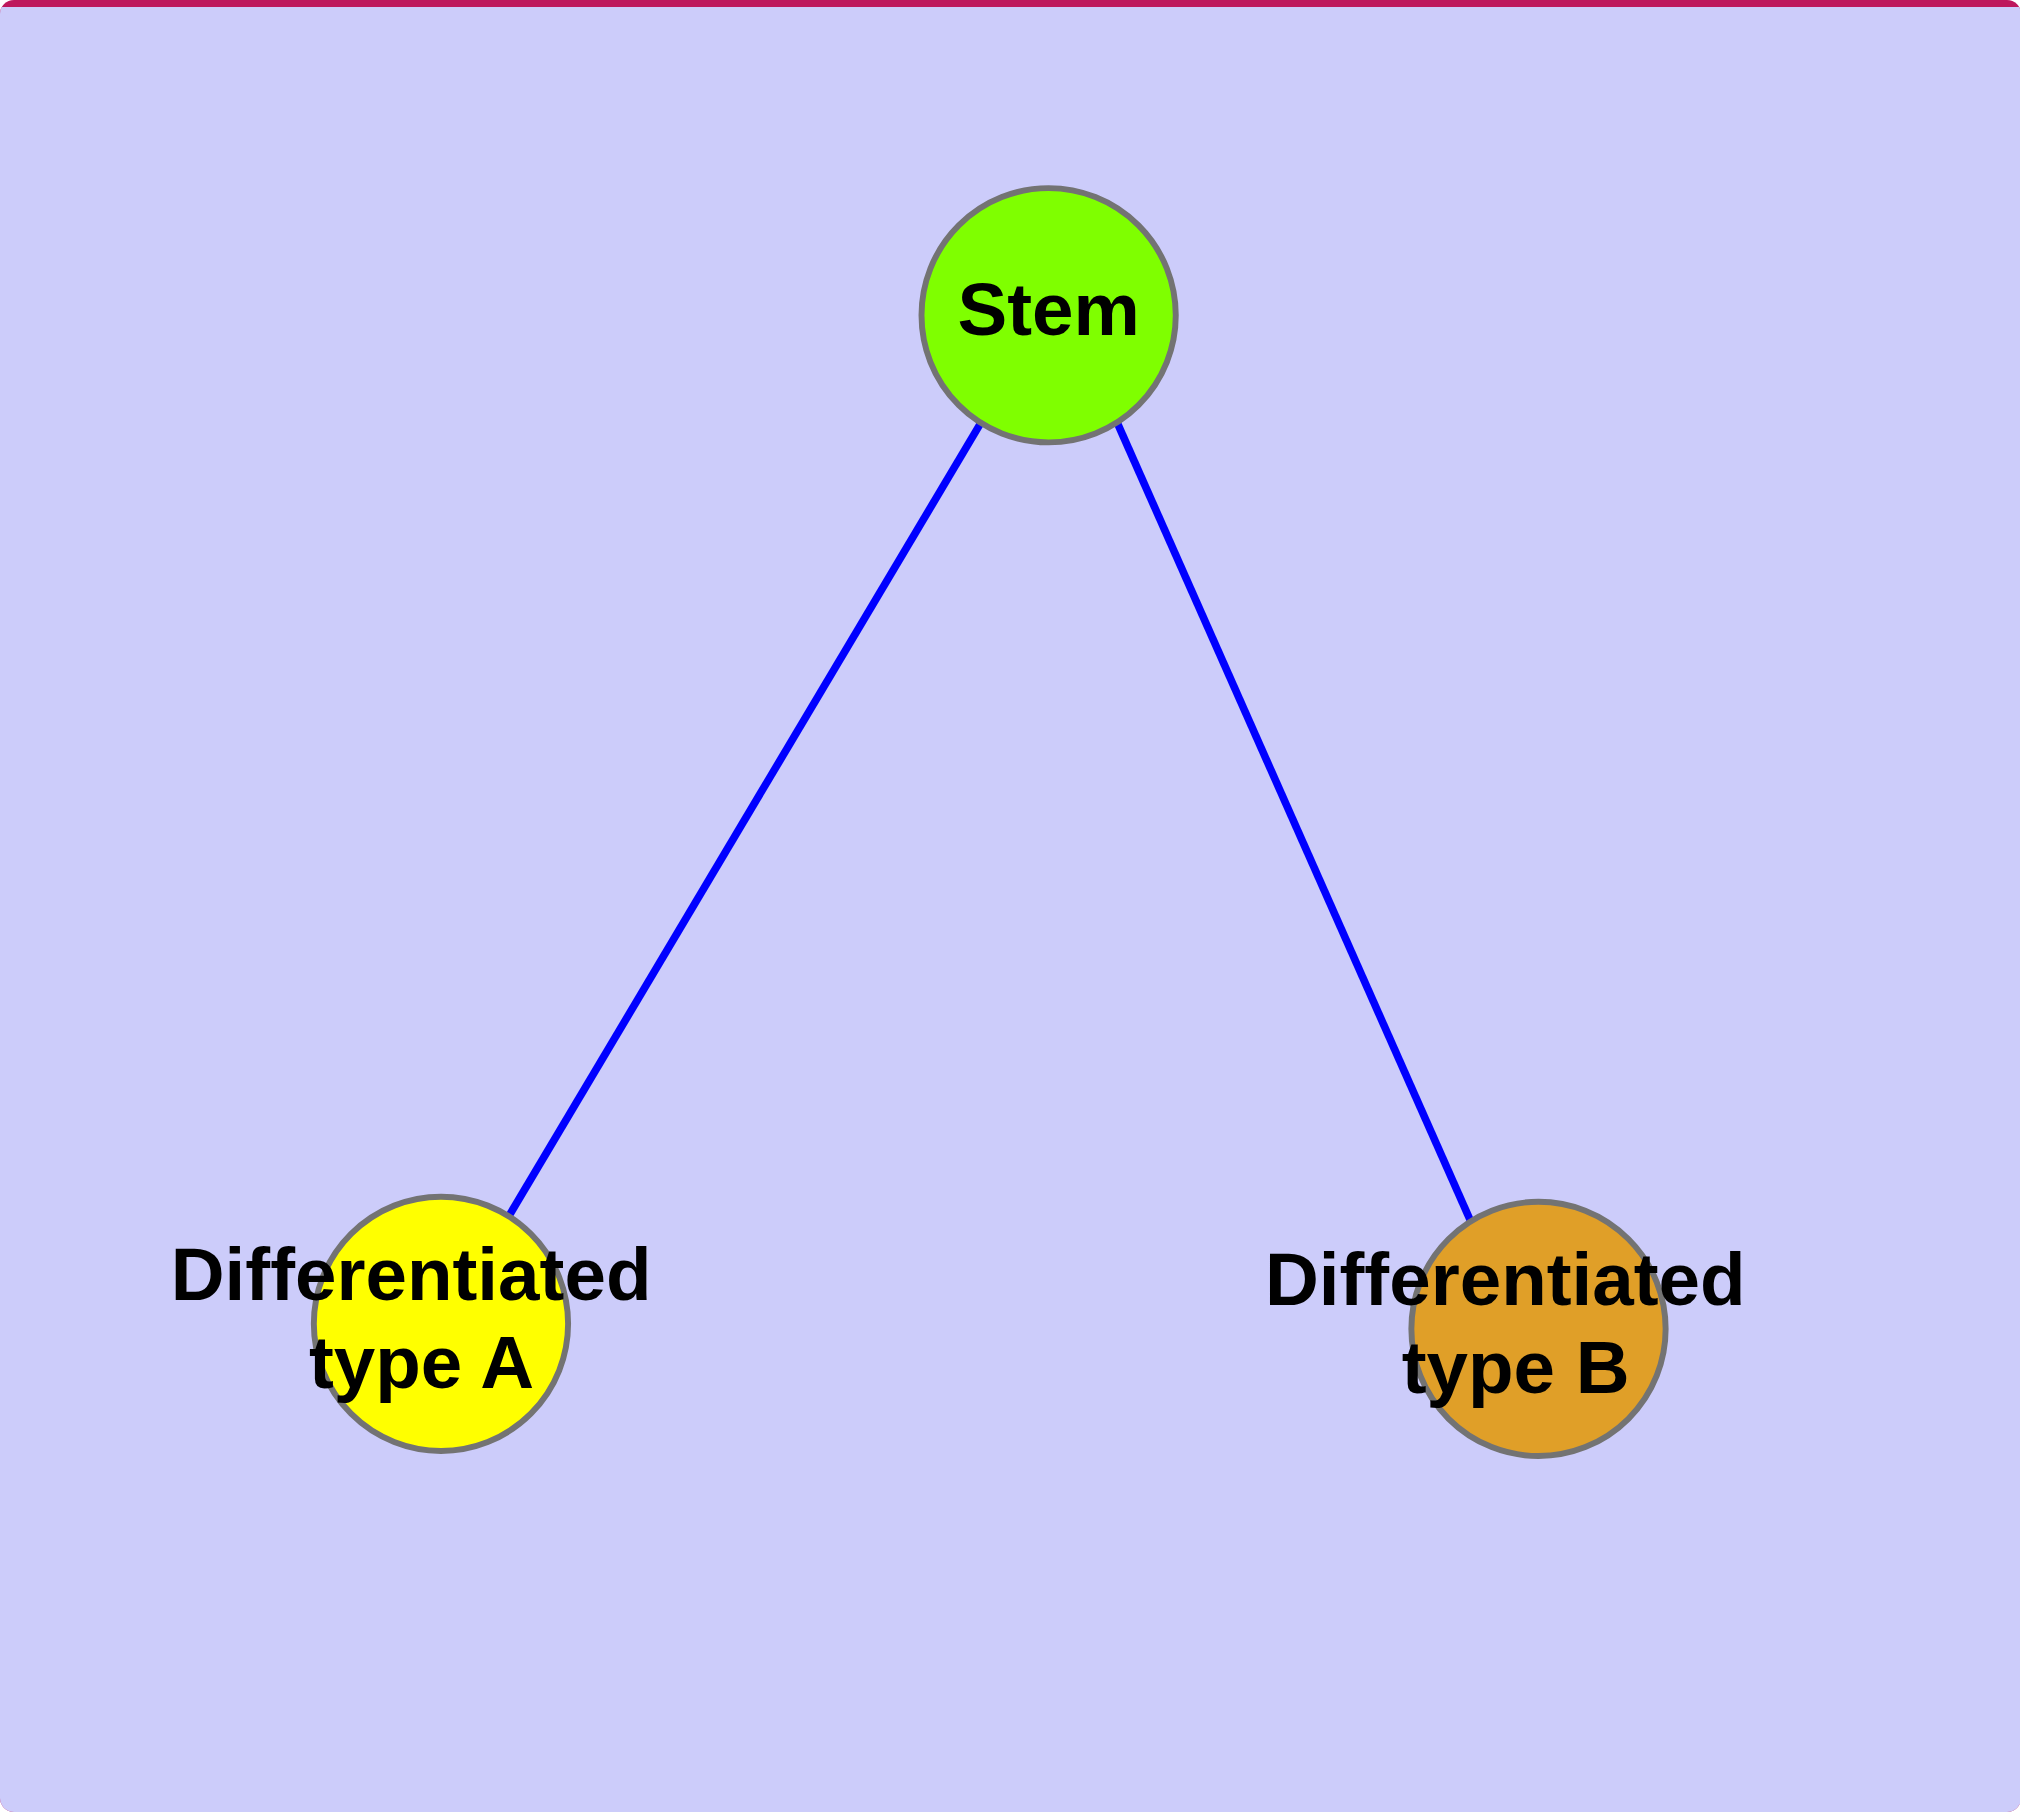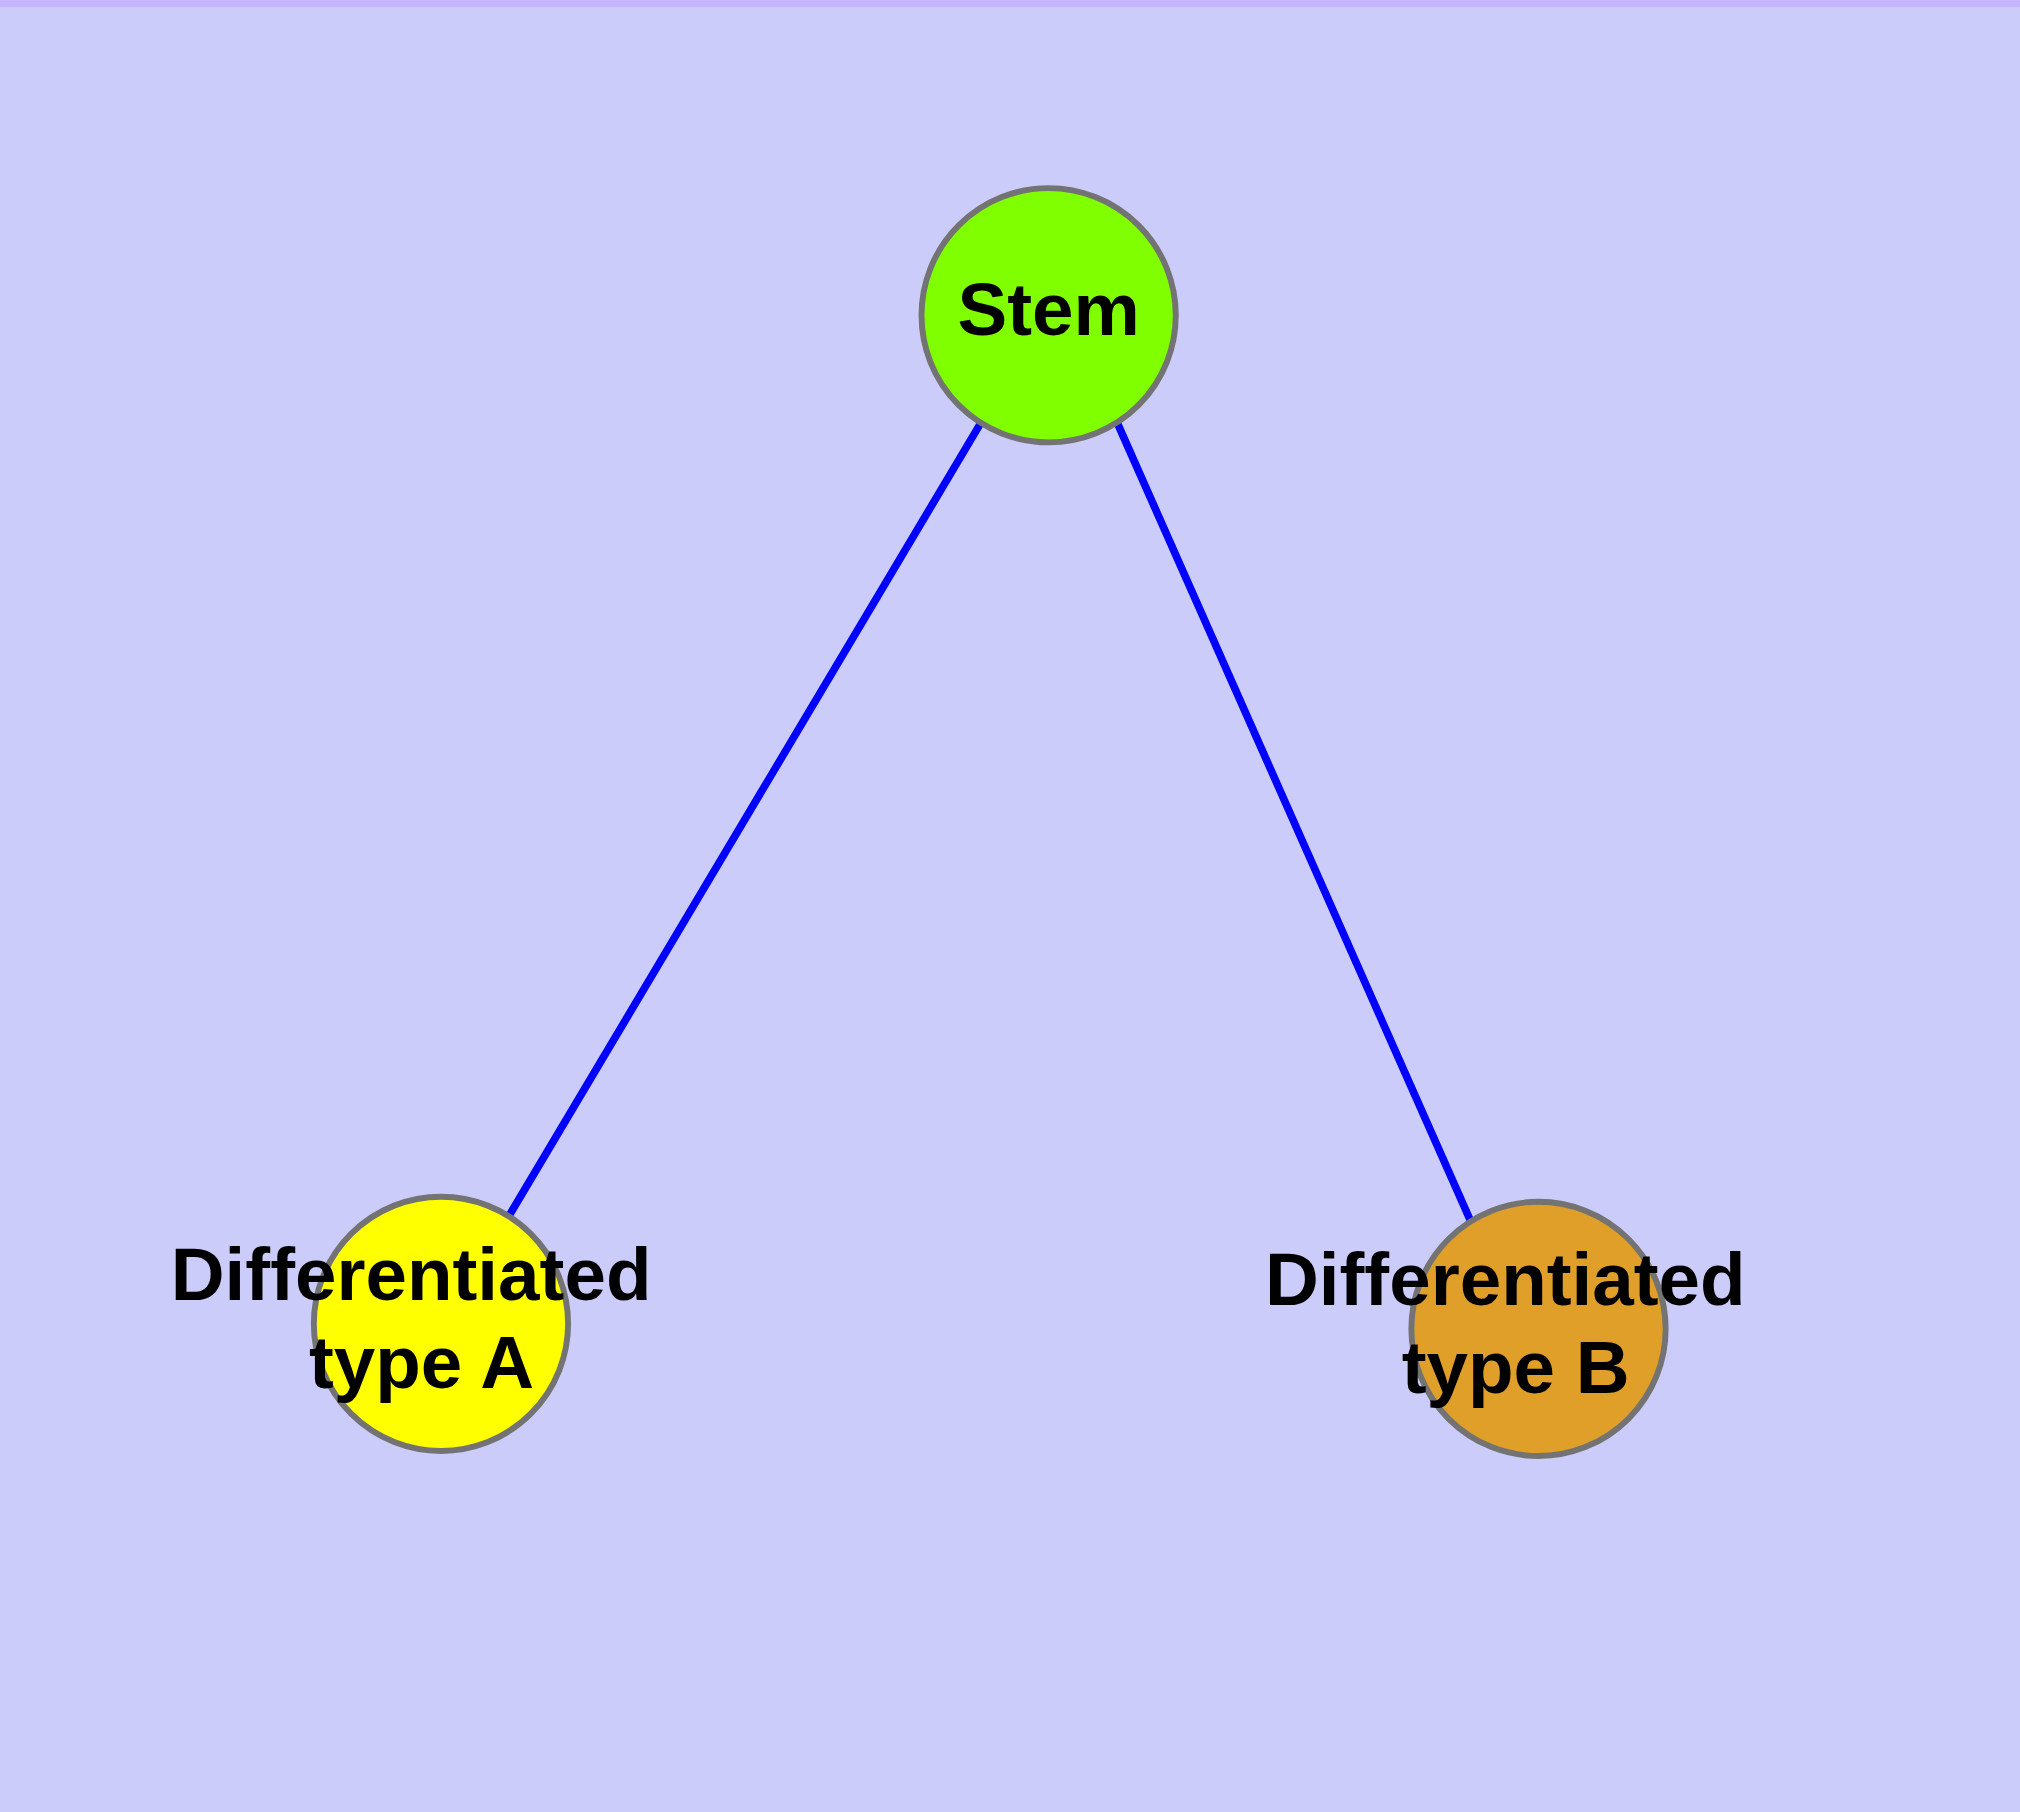--- a/index.html
+++ b/index.html
@@ -6,22 +6,23 @@
   html, body {
     margin: 0;
     padding: 0;
     background: #ffffff;
   }
   #canvas {
     position: relative;
     width: 2021px;
     height: 1812px;
     overflow: hidden;
-    background: #c4b5fd;
+    background: #be185d;
     font-family: "Liberation Sans", "DejaVu Sans", sans-serif;
+    border-radius: 14px;
   }
   #graph-bg {
     position: absolute;
     left: 0;
     top: 6.8px;
     width: 2021px;
     height: 1805px;
     background: #ccccfa;
   }
   #graph-svg {

